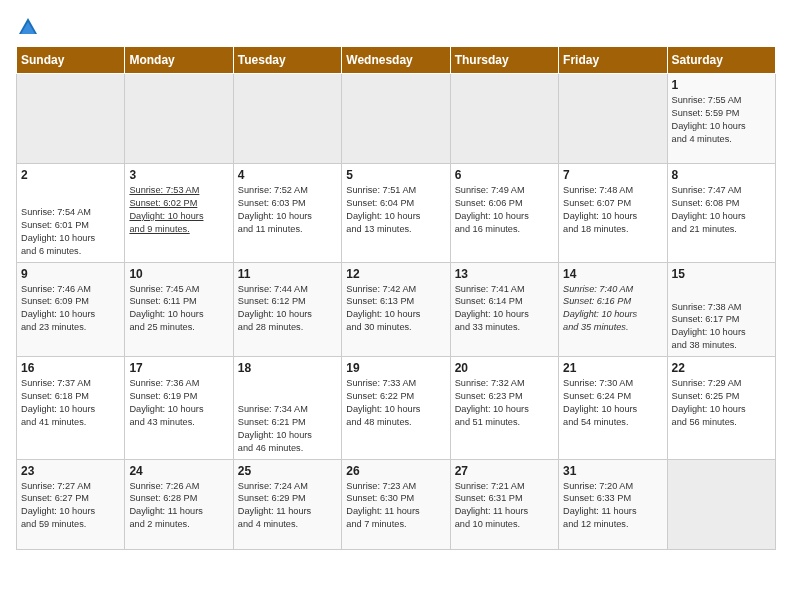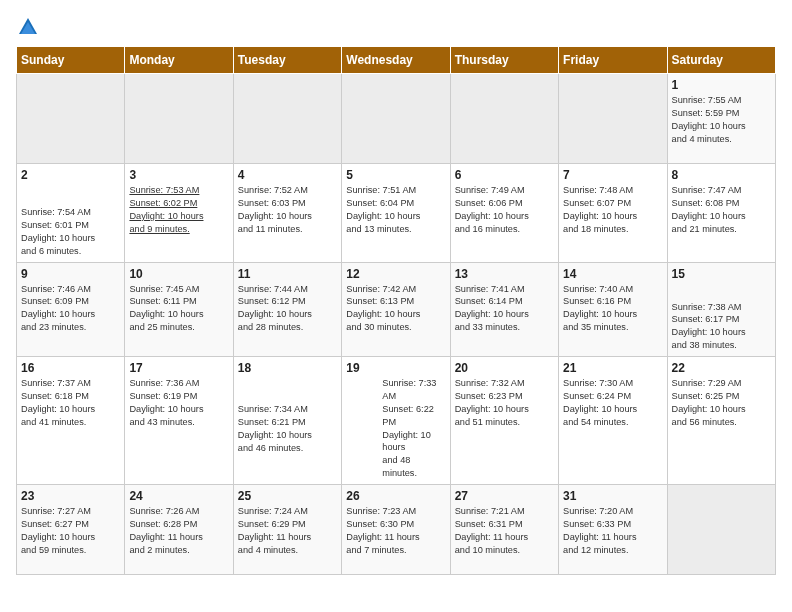--- a/index.html
+++ b/index.html
@@ -215,21 +215,21 @@
         </td>
         <td>
           <span class="day-num">13</span>
           <div class="day-info" style="white-space: pre-line;">Sunrise: 7:41 AM
 Sunset: 6:14 PM
 Daylight: 10 hours
 and 33 minutes.</div>
         </td>
         <td>
           <span class="day-num">14</span>
-          <div class="day-info" style="white-space: pre-line;">Sunrise: 7:40 AM
+          <div class="day-info" style="white-space: pre-line; font-style: italic;">Sunrise: 7:40 AM
 Sunset: 6:16 PM
 Daylight: 10 hours
 and 35 minutes.</div>
         </td>
         <td>
           <span class="day-num">15</span>
           <div class="day-info" style="white-space: pre-line; margin-top: 20px;">Sunrise: 7:38 AM
 Sunset: 6:17 PM
 Daylight: 10 hours
 and 38 minutes.</div>
@@ -252,21 +252,21 @@
         </td>
         <td>
           <span class="day-num">18</span>
           <div class="day-info" style="white-space: pre-line; margin-top: 28px;">Sunrise: 7:34 AM
 Sunset: 6:21 PM
 Daylight: 10 hours
 and 46 minutes.</div>
         </td>
         <td>
           <span class="day-num">19</span>
-          <div class="day-info" style="white-space: pre-line; margin-left: 36px;">Sunrise: 7:33 AM
+          <div class="day-info" style="white-space: pre-line;">Sunrise: 7:33 AM
 Sunset: 6:22 PM
 Daylight: 10 hours
 and 48 minutes.</div>
         </td>
         <td>
           <span class="day-num">20</span>
           <div class="day-info" style="white-space: pre-line;">Sunrise: 7:32 AM
 Sunset: 6:23 PM
 Daylight: 10 hours
 and 51 minutes.</div>

